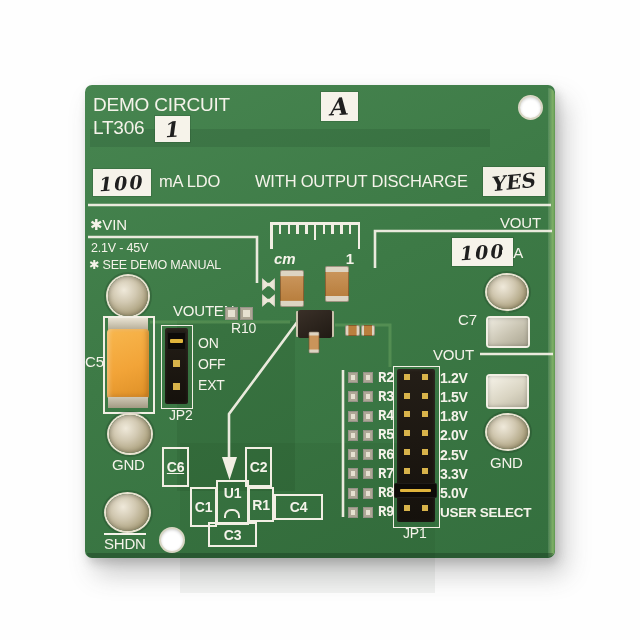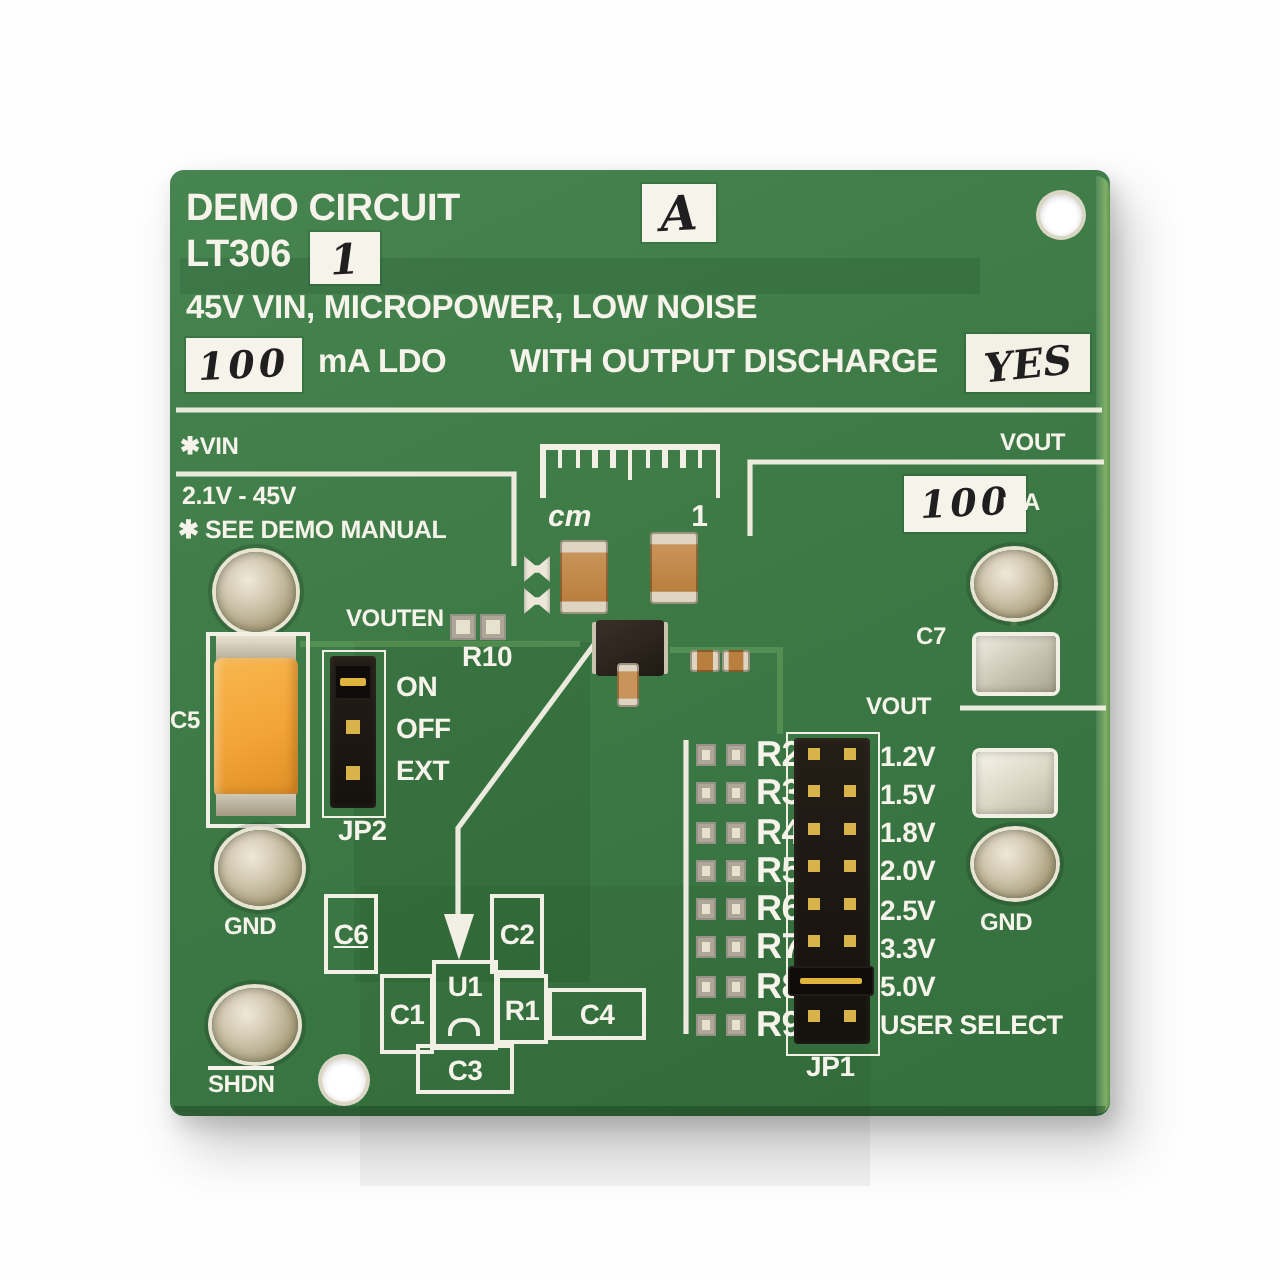--- a/index.html
+++ b/index.html
@@ -12,24 +12,24 @@
     background:linear-gradient(155deg,#478550 0%,#3d7a46 45%,#346f3e 100%);
     border-radius:7px;
     box-shadow:10px 16px 26px rgba(70,70,70,.28), 3px 5px 10px rgba(70,70,70,.22);
   }
   #board .edge-right{position:absolute;right:0;top:3px;bottom:1px;width:7px;
     background:linear-gradient(90deg,rgba(255,255,255,.10),#7fb066 70%,#5d9650);
     border-radius:0 7px 7px 0;}
   #board .edge-bottom{position:absolute;left:2px;right:2px;bottom:0;height:5px;
     background:rgba(20,50,25,.35);border-radius:0 0 7px 7px;}
   .patch{position:absolute;background:rgba(0,20,5,.10);pointer-events:none;}
-  .txt{position:absolute;color:#f5f3ea;font-weight:bold;letter-spacing:-0.2px;white-space:nowrap;}
+  .txt{position:absolute;color:#f5f3ea;font-weight:normal;letter-spacing:-0.2px;white-space:nowrap;}
   .t-lg{font-size:19px;}
   .t-md{font-size:16.5px;}
-  .t-lbl{font-size:12px;}
+  .t-lbl{font-size:15px;}
   .t-comp{font-size:14px;}
   .t-sm{font-size:12.5px;}
   .hand{font-family:"DejaVu Serif",serif;font-style:italic;font-weight:bold;color:#1f1f1f;transform:rotate(-3deg);}
   .wbox{position:absolute;background:#f6f3ea;display:flex;align-items:center;justify-content:center;
         box-shadow:0 0 0 1px rgba(0,0,0,.10);}
   .outline{position:absolute;border:2px solid #f2efe4;display:flex;align-items:center;justify-content:center;
            color:#f5f3ea;font-weight:bold;font-size:14px;letter-spacing:-0.3px;}
   .turret{position:absolute;border-radius:50%;
     background:radial-gradient(circle at 40% 35%,#efe9da 0%,#d2c9b2 35%,#ada27f 70%,#8c8166 100%);
     box-shadow:0 0 0 2px #e9e3d1, 0 0 0 4px rgba(0,0,0,.14), inset 0 0 5px rgba(0,0,0,.35);}
@@ -41,21 +41,21 @@
     box-shadow:inset 0 0 0 2px rgba(70,60,40,.35);}
   .header-black{position:absolute;background:linear-gradient(180deg,#241e17,#15110c);border-radius:2px;
     box-shadow:inset 0 0 4px rgba(255,255,255,.08);}
   .pincol{position:absolute;width:6px;
     background:repeating-linear-gradient(180deg,#d8b34a 0 6px,rgba(0,0,0,0) 6px 18.75px);}
   .shunt{position:absolute;background:#0e0b08;border-radius:2px;
     box-shadow:inset 0 0 0 1px rgba(255,255,255,.07);}
   .shunt .bar{position:absolute;left:15%;right:15%;top:38%;height:24%;background:#e0b43c;border-radius:1px;}
   .rowgrid{position:absolute;display:flex;flex-direction:column;justify-content:space-between;}
   .jp1row{display:flex;align-items:center;gap:5px;height:15px;}
-  .jp1row .rl{color:#f5f3ea;font-weight:bold;font-size:18px;letter-spacing:-0.3px;}
+  .jp1row .rl{color:#f5f3ea;font-weight:bold;font-size:14px;letter-spacing:-0.3px;font-family:Liberation Mono, monospace;}
   .vrow{color:#f5f3ea;font-weight:bold;font-size:14px;height:15px;display:flex;align-items:center;letter-spacing:-0.3px;}
   .overline{display:inline-block;border-top:2.5px solid #f5f3ea;padding-top:1px;line-height:1;}
   #ruler{position:absolute;left:185px;top:137px;width:90px;height:40px;border-top:3px solid #f2efe4;}
   #ruler .ticks{display:flex;justify-content:space-between;height:24px;}
   #ruler .ticks span{width:2.5px;background:#f2efe4;height:9px;}
   #ruler .ticks span:nth-child(1),#ruler .ticks span:nth-child(11){height:24px;}
   #ruler .ticks span:nth-child(6){height:15px;}
   #ruler .lab{position:absolute;bottom:-2px;color:#f5f3ea;font-weight:bold;font-size:15px;}
   svg.silk{position:absolute;left:0;top:0;pointer-events:none;}
   .bowtie{position:absolute;width:13px;height:13px;background:#ece7d8;
@@ -98,21 +98,20 @@
   <div class="wbox" style="left:236px;top:7px;width:37px;height:29px;">
     <span class="hand" style="font-size:24px;">A</span>
   </div>
   <div class="hole" style="left:435px;top:12px;width:21px;height:21px;"></div>
 
   <div class="txt t-lg" style="left:8px;top:32px;">LT306</div>
   <div class="wbox" style="left:70px;top:31px;width:35px;height:26px;">
     <span class="hand" style="font-size:21px;">1</span>
   </div>
 
-  <div class="txt t-md" style="left:8px;top:60px;">45V VIN, MICROPOWER, LOW NOISE</div>
 
   <div class="wbox" style="left:8px;top:84px;width:58px;height:27px;">
     <span class="hand" style="font-size:19px;letter-spacing:2px;">100</span>
   </div>
   <div class="txt t-md" style="left:74px;top:87px;">mA LDO</div>
   <div class="txt t-md" style="left:170px;top:87px;">WITH OUTPUT DISCHARGE</div>
   <div class="wbox" style="left:398px;top:82px;width:62px;height:29px;background:#f3f0e6;">
     <span class="hand" style="font-size:20px;transform:rotate(-6deg);">YES</span>
   </div>
 

